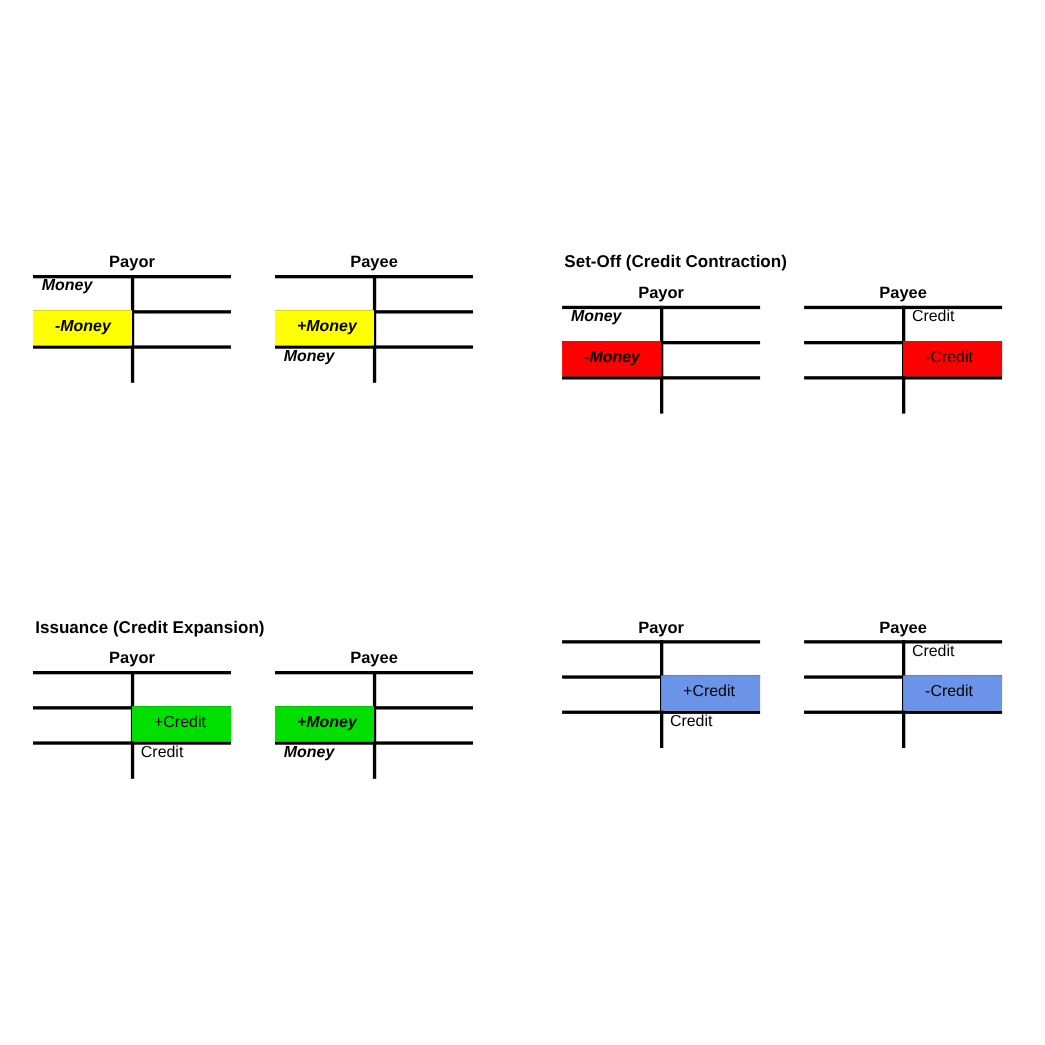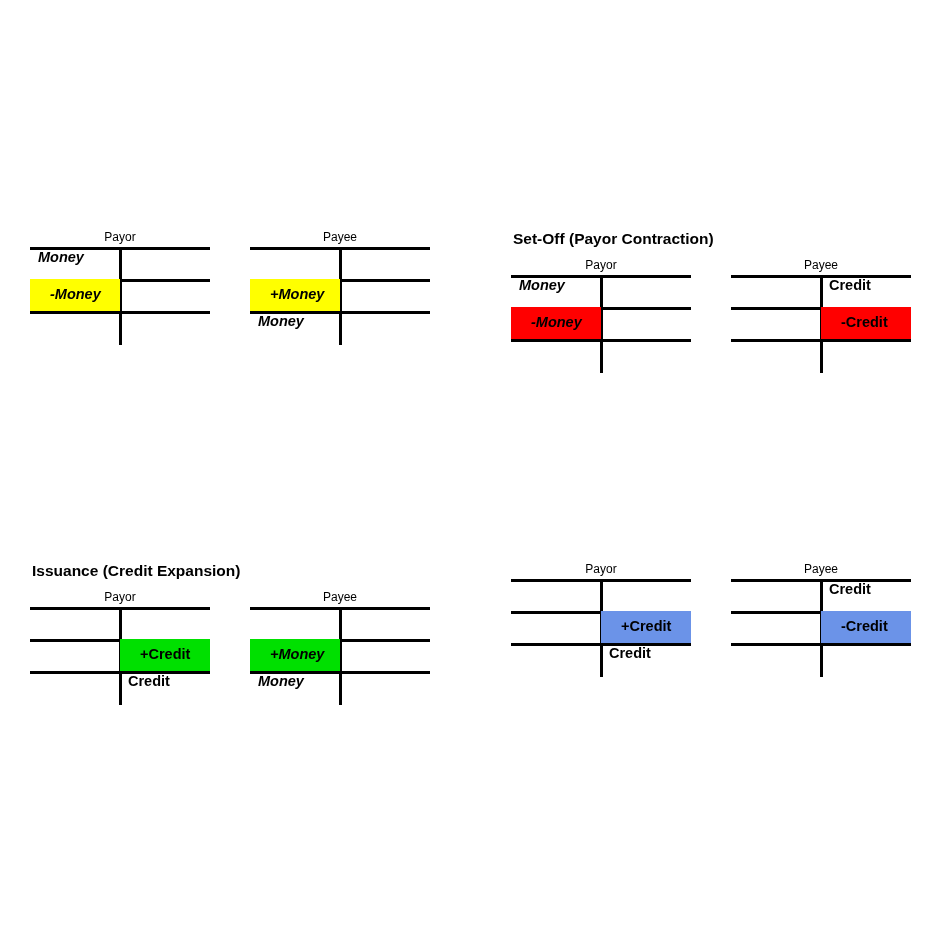--- a/index.html
+++ b/index.html
@@ -36,22 +36,22 @@
   .party {
     width: 180px;
   }
 
   .party + .party {
     margin-left: 40px;
   }
 
   .party-name {
     text-align: center;
-    font-size: 12px;
-    font-weight: normal;
+    font-size: 15px;
+    font-weight: bold;
     margin-bottom: 3px;
   }
 
   
   .t-account {
     position: relative;
     width: 180px;
     height: 98px;
   }
 
@@ -100,21 +100,21 @@
     background: #000;
     transform: translateX(-1px);
   }
 
   
   .bold-italic {
     font-weight: bold;
     font-style: italic;
   }
   .plain {
-    font-weight: bold;
+    font-weight: normal;
     font-style: normal;
   }
 
   
   .t-cell.filled {
     padding-left: 0;
   }
   .t-cell.filled .chip {
     width: 100%;
     box-sizing: border-box;
@@ -192,21 +192,21 @@
           <div class="t-cell">
               <span class="chip plain"></span>
             </div>
         </div>
       </div>
     </div>
   </div>
 </div>
 
 <div class="panel" id="panel-set-off" style="left:511px; top:230px;">
-  <div class="panel-title">Set-Off (Payor Contraction)</div>
+  <div class="panel-title">Set-Off (Credit Contraction)</div>
   <div class="panel-body">
     <div class="party">
       <div class="party-name">Payor</div>
       <div class="t-account">
         <div class="hline top"></div>
         <div class="hline mid1"></div>
         <div class="hline mid2"></div>
         <div class="vline"></div>
         <div class="t-row">
           <div class="t-cell">

